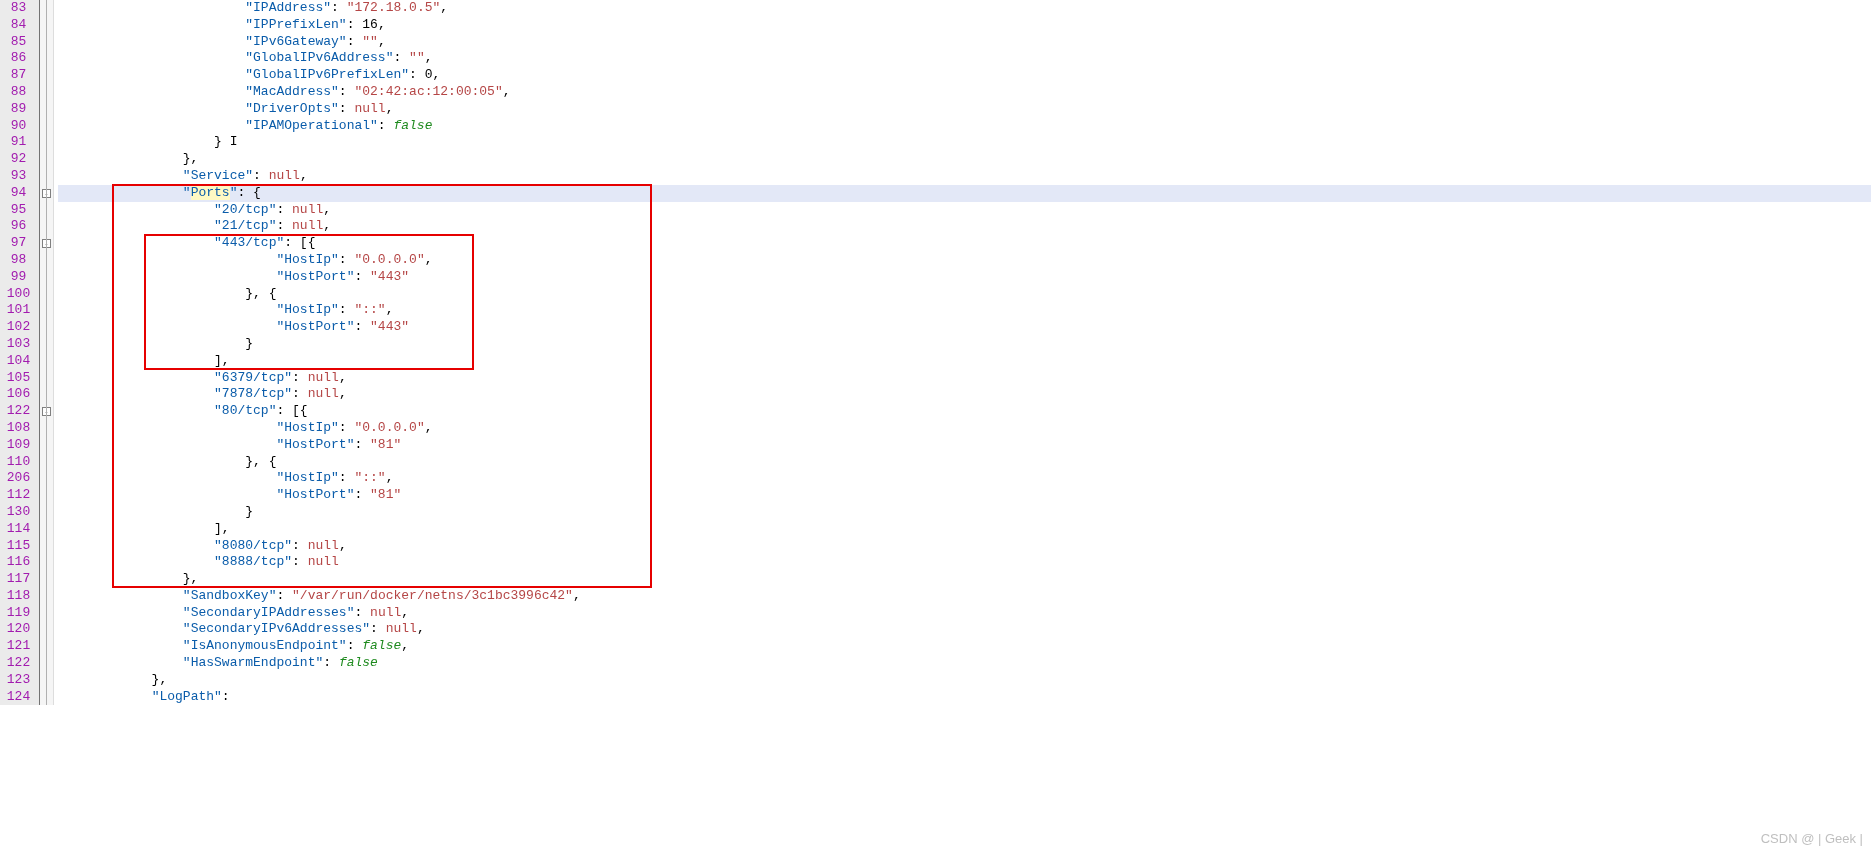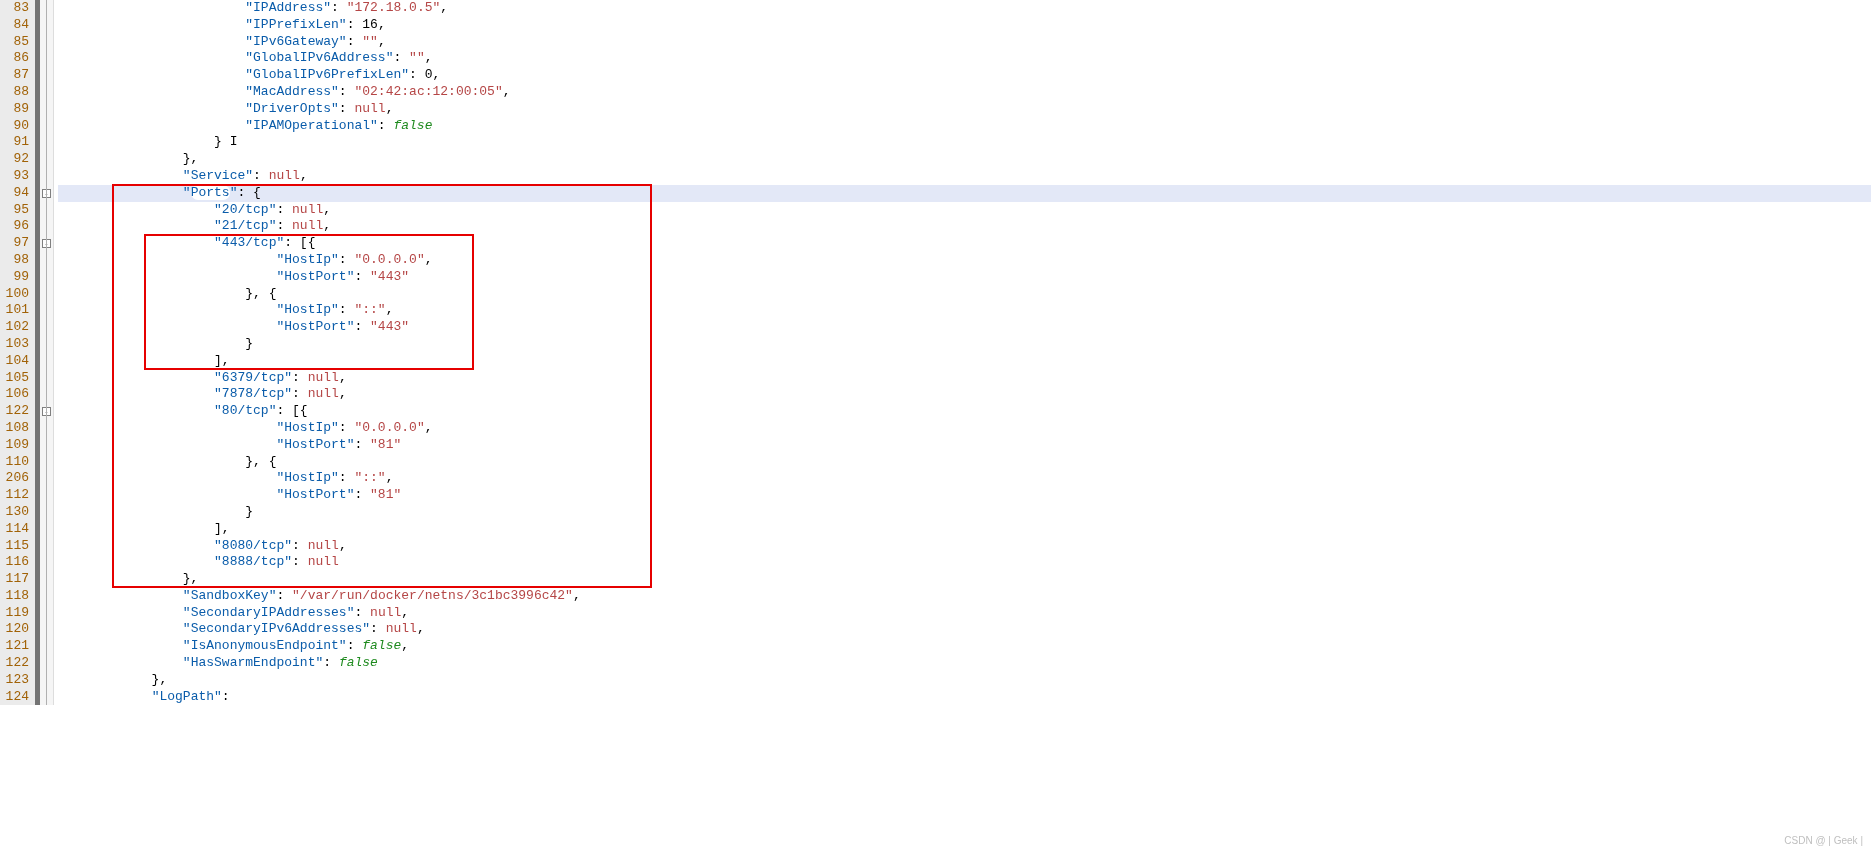--- a/index.html
+++ b/index.html
@@ -9,25 +9,25 @@
   background: #fff;
   color: #000;
   overflow-x: auto;
   white-space: nowrap;
 }
 .editor {
   display: flex;
 }
 .gutter {
   background: #ebebeb;
-  color: #a16207;
-  text-align: right;
+  color: #a21caf;
+  text-align: center;
   padding: 0 6px 0 4px;
   user-select: none;
-  border-right: 5px solid #737373;
+  border-right: 1px solid #737373;
   min-width: 40px;
 }
 .fold-gutter {
   background: #f5f5f5;
   width: 14px;
   border-right: 1px solid #ddd;
   position: relative;
 }
 .fold-marker {
   position: absolute;
@@ -56,21 +56,21 @@
 .line {
   height: 16.8px;
   line-height: 16.8px;
 }
 .line.highlighted { background: #e3e8f7; }
 .key { color: #0a5caa; }
 .string { color: #b54646; }
 .null { color: #b54646; }
 .bool { color: #1e8a1e; font-style: italic; }
 .number { color: #000000; }
-.search-hit { background: #ffffff; border-radius: 7px; }
+.search-hit { background: #fef9c3; }
 .annotation-box1 {
   position: absolute;
   border: 2px solid #e60000;
   pointer-events: none;
 }
 .annotation-box2 {
   position: absolute;
   border: 2px solid #e60000;
   pointer-events: none;
 }
@@ -79,21 +79,21 @@
   width: 1px;
   height: 15px;
   vertical-align: middle;
 }
 .watermark {
   position: fixed;
   right: 8px;
   bottom: 4px;
   color: #bfbfbf;
   font-family: Arial, sans-serif;
-  font-size: 10px;
+  font-size: 13px;
   pointer-events: none;
 }
 </style>
 </head>
 <body>
 
 <div class="editor">
   <div class="gutter" id="gutter">
       <div class="line">83</div>
       <div class="line">84</div>

